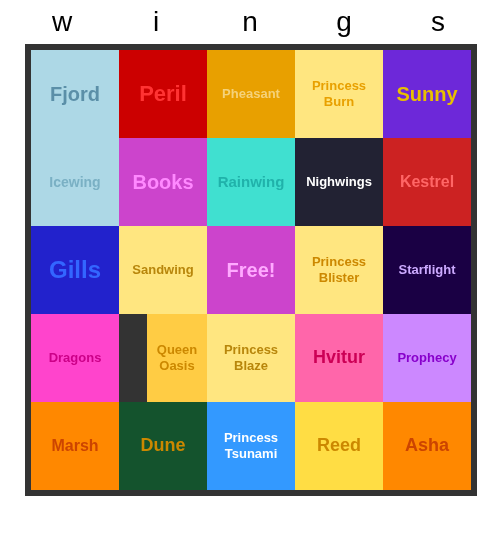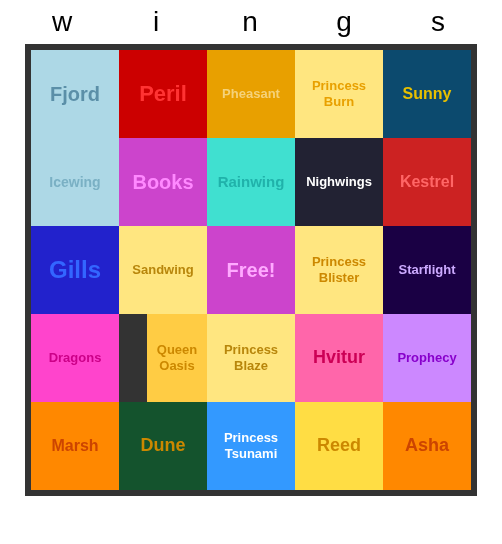--- a/index.html
+++ b/index.html
@@ -58,21 +58,21 @@
     <span>n</span>
     <span>g</span>
     <span>s</span>
   </div>
 
 <div class="bingo-grid">
 <div class="cell" style="background-color: rgb(173, 216, 230); color: rgb(91, 143, 168); font-size: 20px;">Fjord</div>
     <div class="cell" style="background-color: rgb(204, 0, 0); color: rgb(255, 51, 51); font-size: 22px; font-weight: 900;">Peril</div>
     <div class="cell" style="background-color: rgb(232, 160, 0); color: rgb(245, 210, 122); font-size: 13px;">Pheasant</div>
     <div class="cell" style="background-color: rgb(255, 230, 128); color: rgb(232, 160, 0); font-size: 13px;">Princess Burn</div>
-    <div class="cell" style="background-color: #0c4a6e; color: rgb(232, 192, 0); font-size: 16px;">Sunny</div>
+    <div class="cell" style="background-color: #6d28d9; color: rgb(232, 192, 0); font-size: 20px;">Sunny</div>
     <div class="cell" style="background-color: rgb(173, 216, 230); color: rgb(122, 176, 196); font-size: 14px;">Icewing</div>
     <div class="cell" style="background-color: rgb(204, 68, 204); color: rgb(255, 136, 255); font-size: 20px;">Books</div>
     <div class="cell" style="background-color: rgb(64, 224, 208); color: rgb(32, 178, 170); font-size: 15px;">Rainwing</div>
     <div class="cell" style="background-color: rgb(34, 34, 51); color: rgb(255, 255, 255); font-size: 13px;">Nighwings</div>
     <div class="cell" style="background-color: rgb(204, 34, 34); color: rgb(255, 102, 102); font-size: 16px;">Kestrel</div>
     <div class="cell" style="background-color: rgb(34, 34, 204); color: rgb(51, 102, 255); font-size: 24px;">Gills</div>
     <div class="cell" style="background-color: rgb(255, 230, 128); color: rgb(184, 134, 11); font-size: 13px;">Sandwing</div>
     <div class="cell" style="background-color: rgb(204, 68, 204); color: rgb(255, 170, 255); font-size: 20px;">Free!</div>
     <div class="cell" style="background-color: rgb(255, 230, 128); color: rgb(204, 136, 0); font-size: 13px;">Princess Blister</div>
     <div class="cell" style="background-color: rgb(26, 0, 68); color: rgb(204, 170, 255); font-size: 13px; text-align: right;">Starflight</div>

